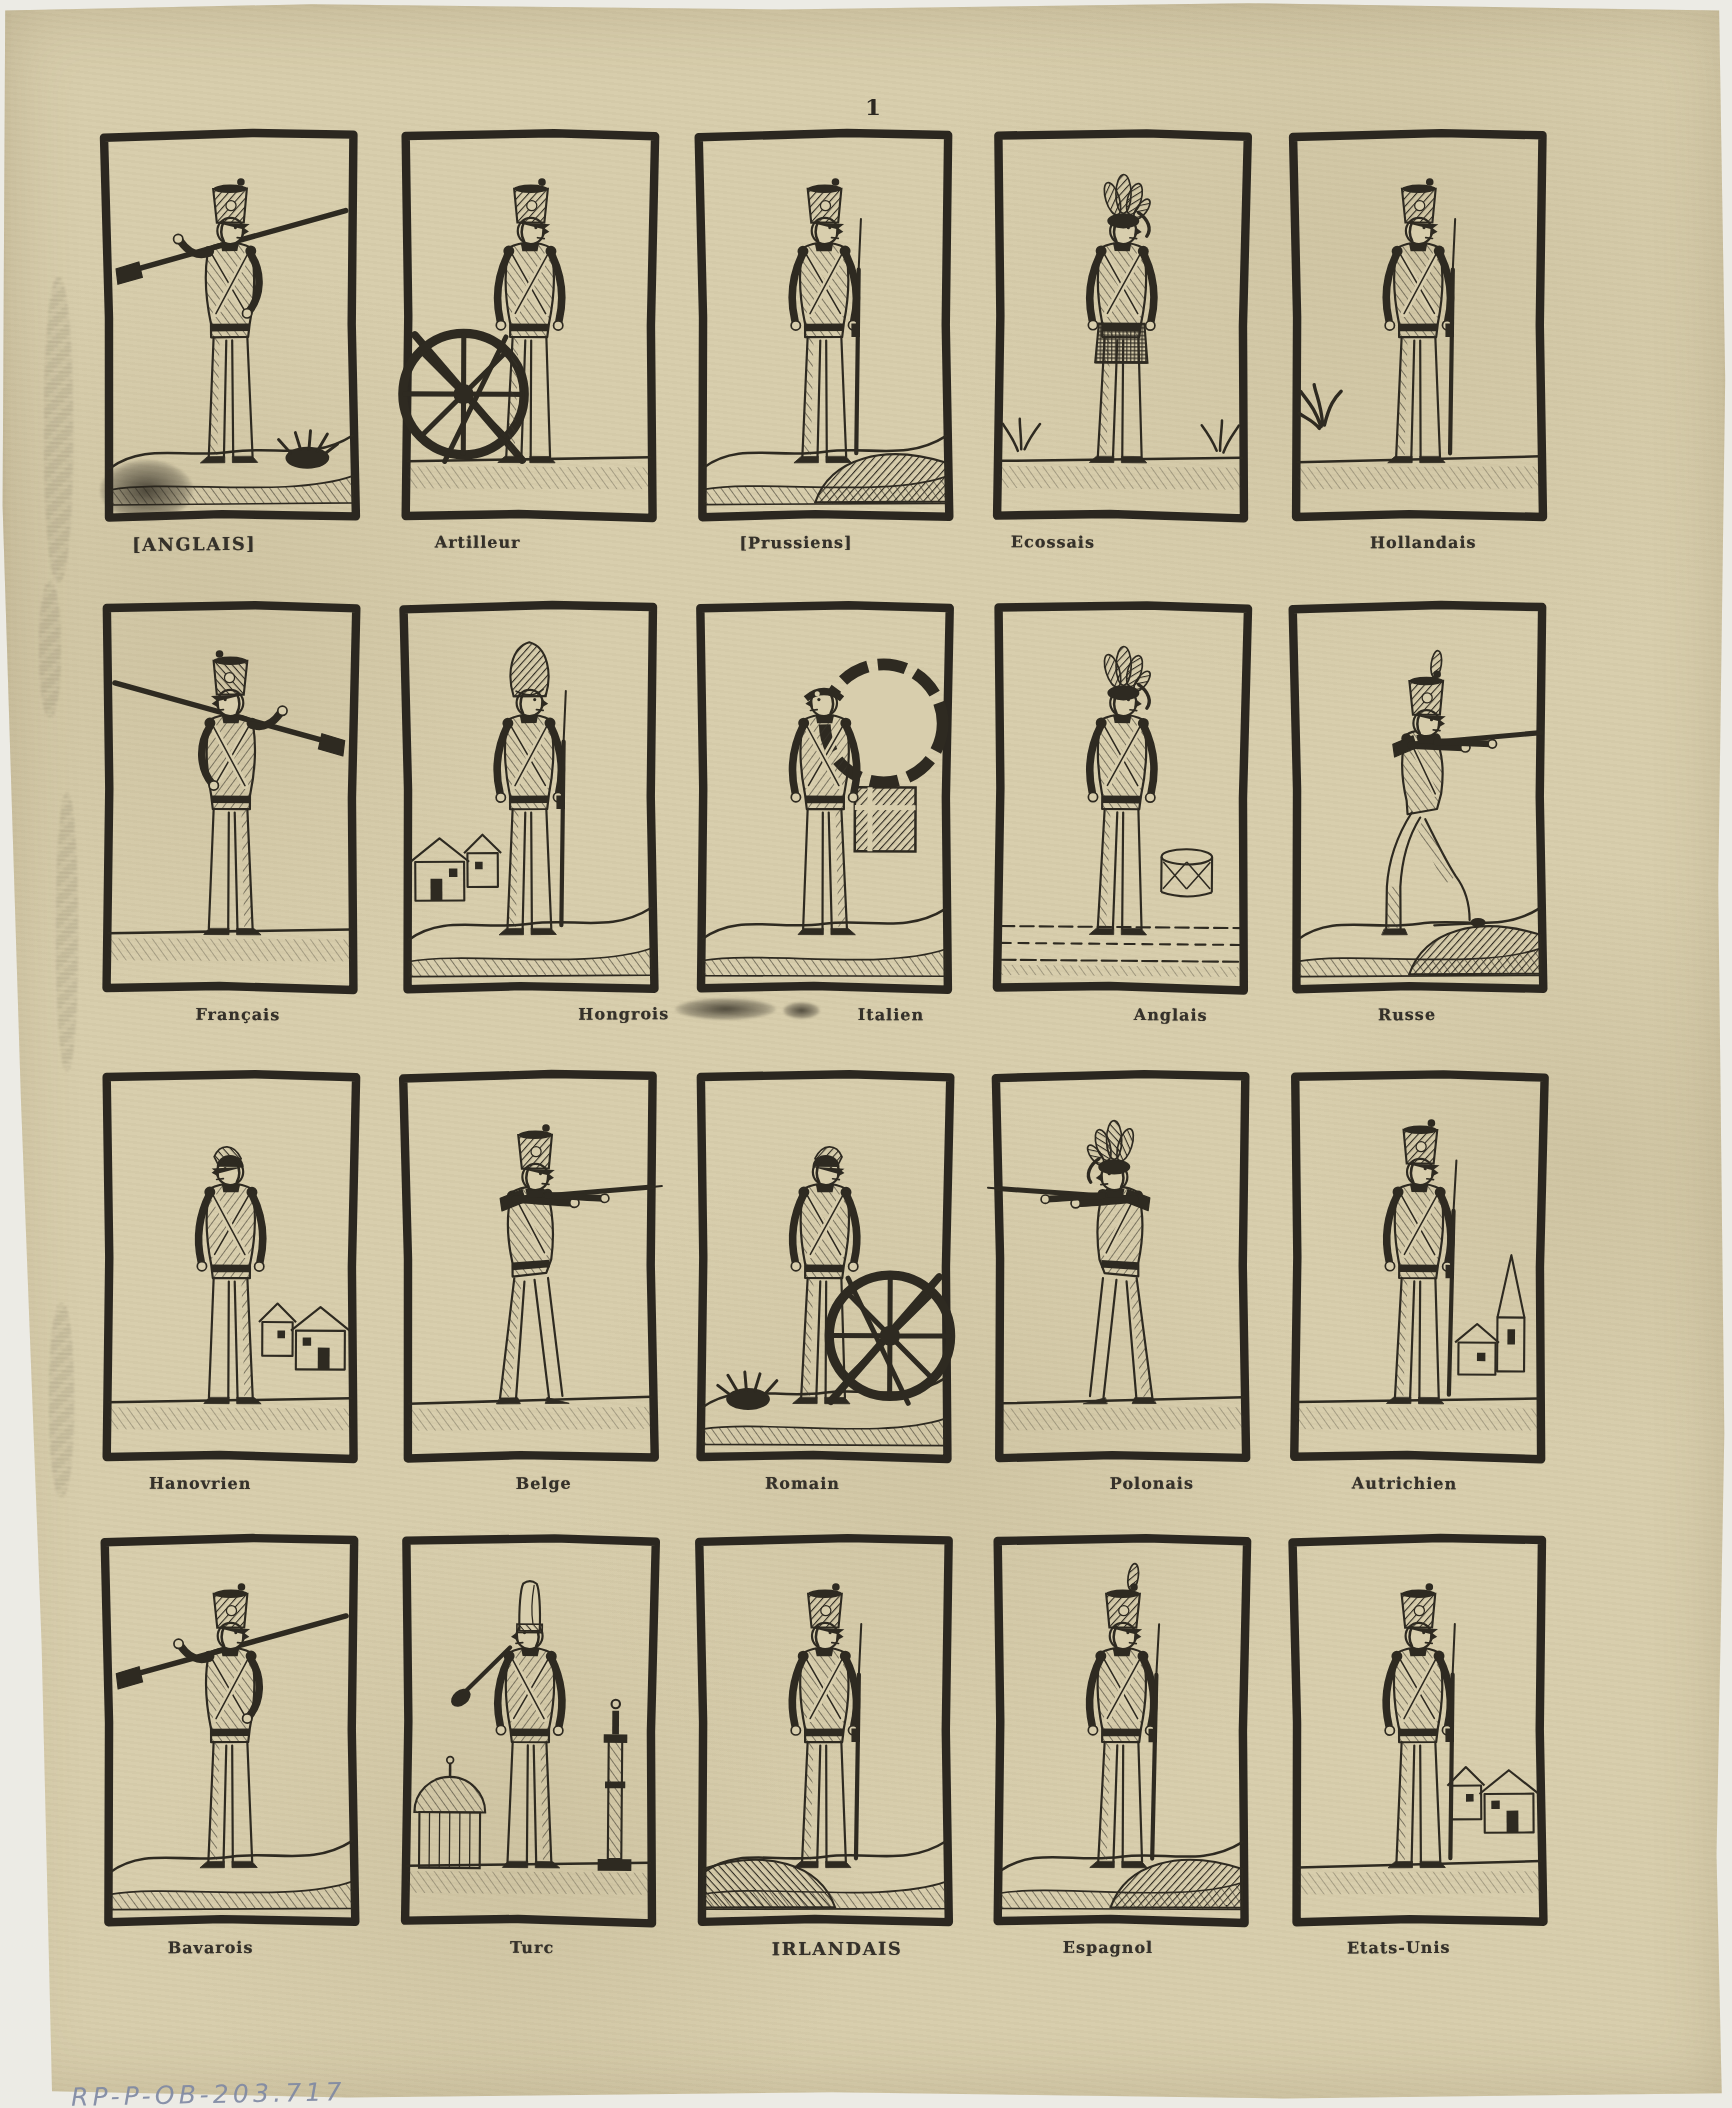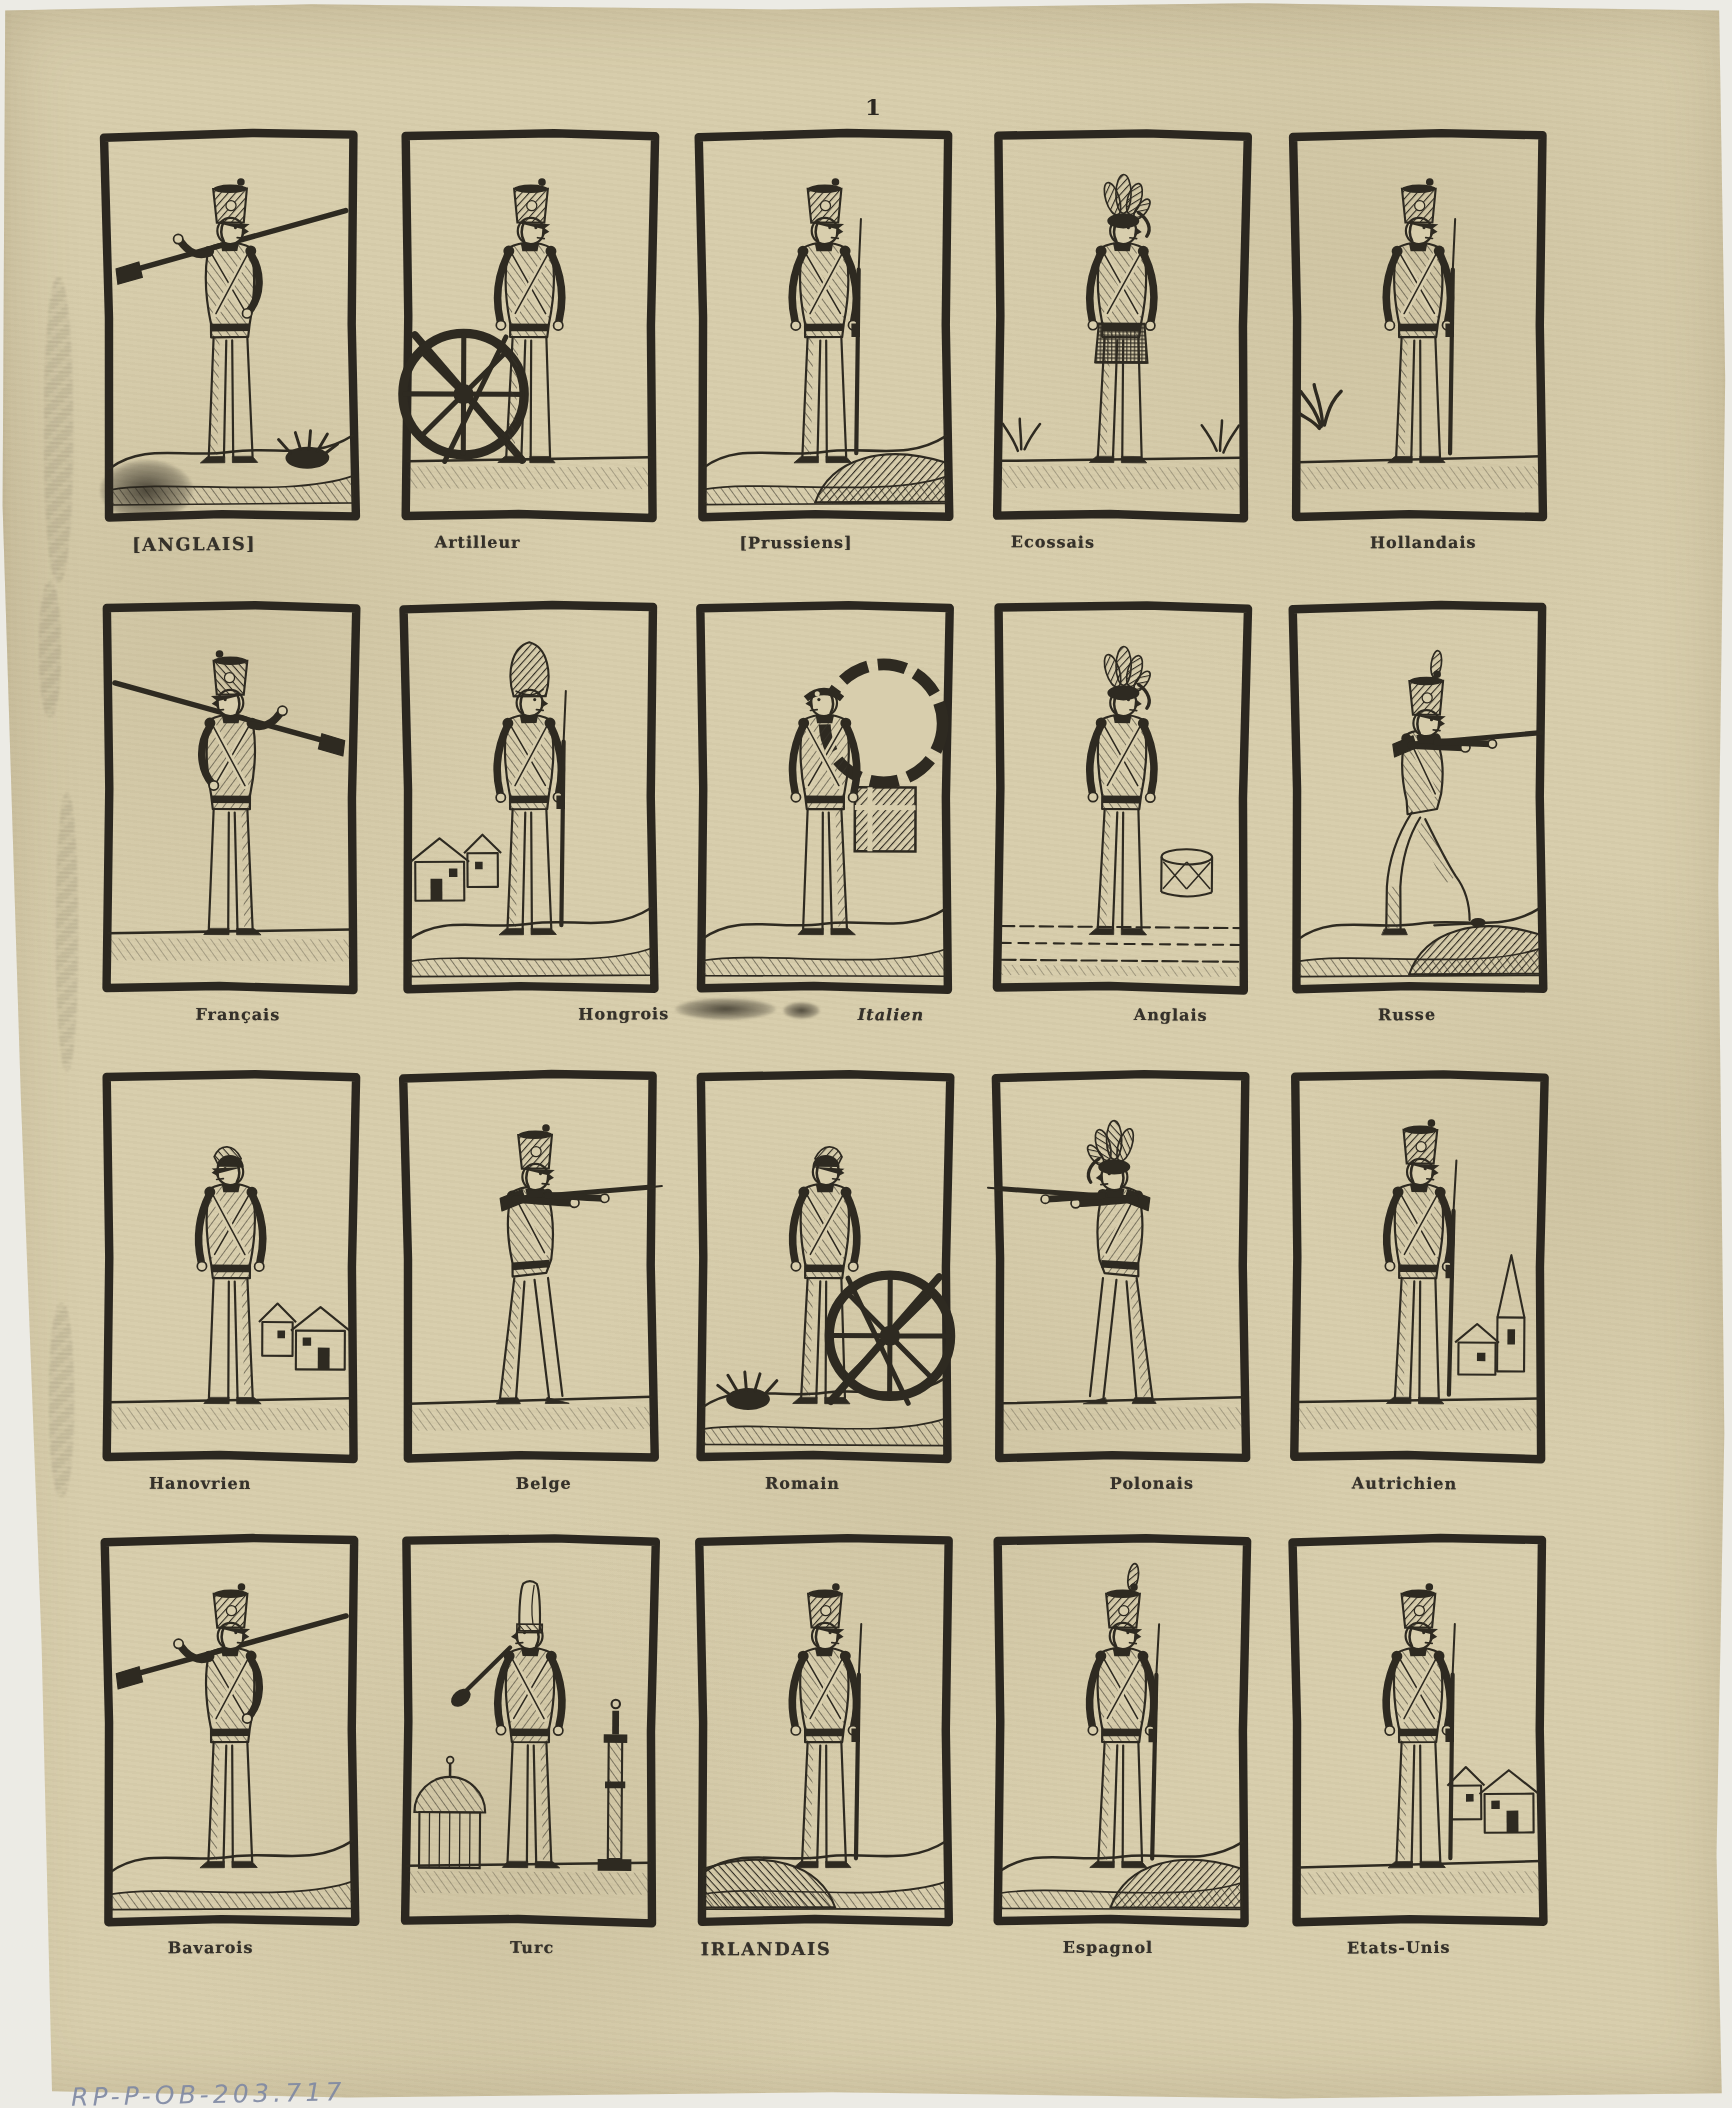--- a/index.html
+++ b/index.html
@@ -410,21 +410,21 @@
     <figure class="panel" style="left: 688px; top: 595px; transform: rotate(0.15deg);">
       <svg viewBox="0 0 324 484">
         <use href="#frame"></use>
         <use href="#ground-hills"></use>
         <use href="#prop-bigdrum"></use>
         <g transform="translate(162,404) scale(-1,1)">
           <use href="#body-stand"></use>
           <use href="#hat-bicorne" transform="translate(1,-276)"></use>
         </g>
       </svg>
-      <figcaption class="cap" style="left: 67px; font-style: italic;">Italien</figcaption>
+      <figcaption class="cap" style="left: 67px;">Italien</figcaption>
     </figure>
     <figure class="panel" style="left: 985px; top: 595px; transform: rotate(0.5deg);">
       <svg viewBox="0 0 324 484">
         <use href="#frame"></use>
         <use href="#ground-water"></use>
         <use href="#prop-drum"></use>
         <g transform="translate(162,404)">
           <use href="#body-stand"></use>
           <use href="#hat-feather" transform="translate(1,-276)"></use>
         </g>
@@ -532,21 +532,21 @@
       <svg viewBox="0 0 324 484">
         <use href="#frame"></use>
         <use href="#ground-hills"></use>
         <use href="#prop-mound" transform="translate(324,0) scale(-1,1)"></use>
         <g transform="translate(162,404)">
           <use href="#body-stand"></use>
           <use href="#musket-vertical"></use>
           <use href="#hat-shako" transform="translate(1,-276)"></use>
         </g>
       </svg>
-      <figcaption class="cap cap-strong" style="left: -59px;">IRLANDAIS</figcaption>
+      <figcaption class="cap cap-strong" style="left: -59px; text-align: right;">IRLANDAIS</figcaption>
     </figure>
     <figure class="panel" style="left: 985px; top: 1528px; transform: rotate(0.25deg);">
       <svg viewBox="0 0 324 484">
         <use href="#frame"></use>
         <use href="#ground-hills"></use>
         <use href="#prop-mound"></use>
         <g transform="translate(162,404)">
           <use href="#body-stand"></use>
           <use href="#musket-vertical"></use>
           <use href="#hat-plume" transform="translate(1,-276)"></use>

